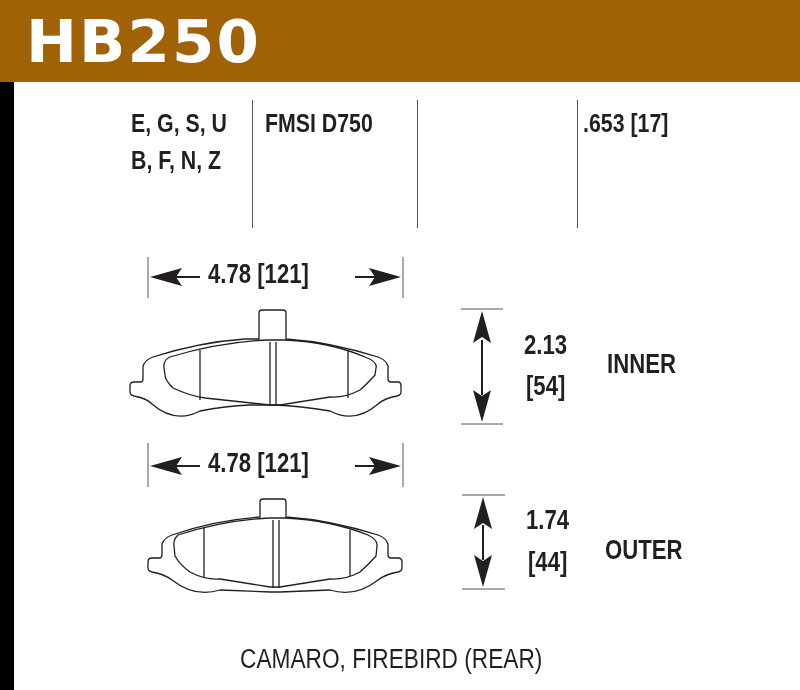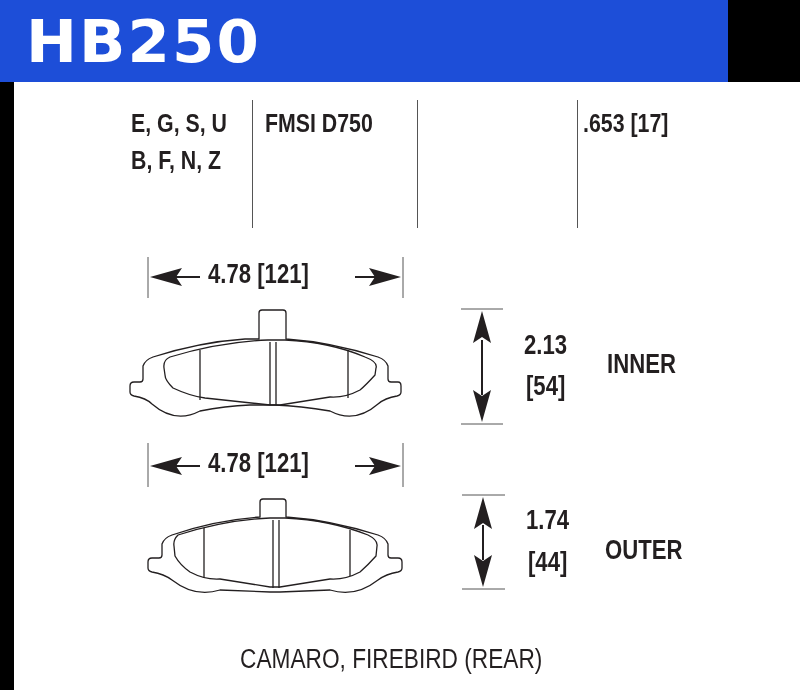--- a/index.html
+++ b/index.html
@@ -1,17 +1,17 @@
 <!DOCTYPE html>
 <html><head>
 <meta charset="utf-8">
 <style>
   html, body { margin:0; padding:0; }
   body { width:800px; height:690px; position:relative; overflow:hidden; background:#000; font-family:"Liberation Sans", sans-serif; }
-  .header { position:absolute; left:0; top:0; width:728px; height:82px; background:#1d4ed8; }
+  .header { position:absolute; left:0; top:0; width:800px; height:82px; background:#a16207; }
   .part-number { position:absolute; left:26px; top:8px; color:#fff; font-family:"DejaVu Sans", sans-serif; font-weight:bold; font-size:58px; letter-spacing:2px; line-height:68px; transform:scaleX(1.05); transform-origin:left; }
   .panel { position:absolute; left:14px; top:82px; width:786px; height:608px; background:#fff; }
   .t { position:absolute; color:#231f20; font-weight:bold; font-size:26px; line-height:30px; transform:scaleX(0.82); transform-origin:left; white-space:nowrap; }
   .vline { position:absolute; width:1px; background:#555; top:100px; height:128px; }
   .label { position:absolute; color:#231f20; font-weight:bold; font-size:27px; transform:scaleX(0.82); transform-origin:left; white-space:nowrap; }
   .footer { position:absolute; left:240px; top:644px; color:#231f20; font-size:27px; transform:scaleX(0.84); transform-origin:left; white-space:nowrap; }
   svg { position:absolute; left:0; top:0; }
 </style>
 </head>
 <body>

